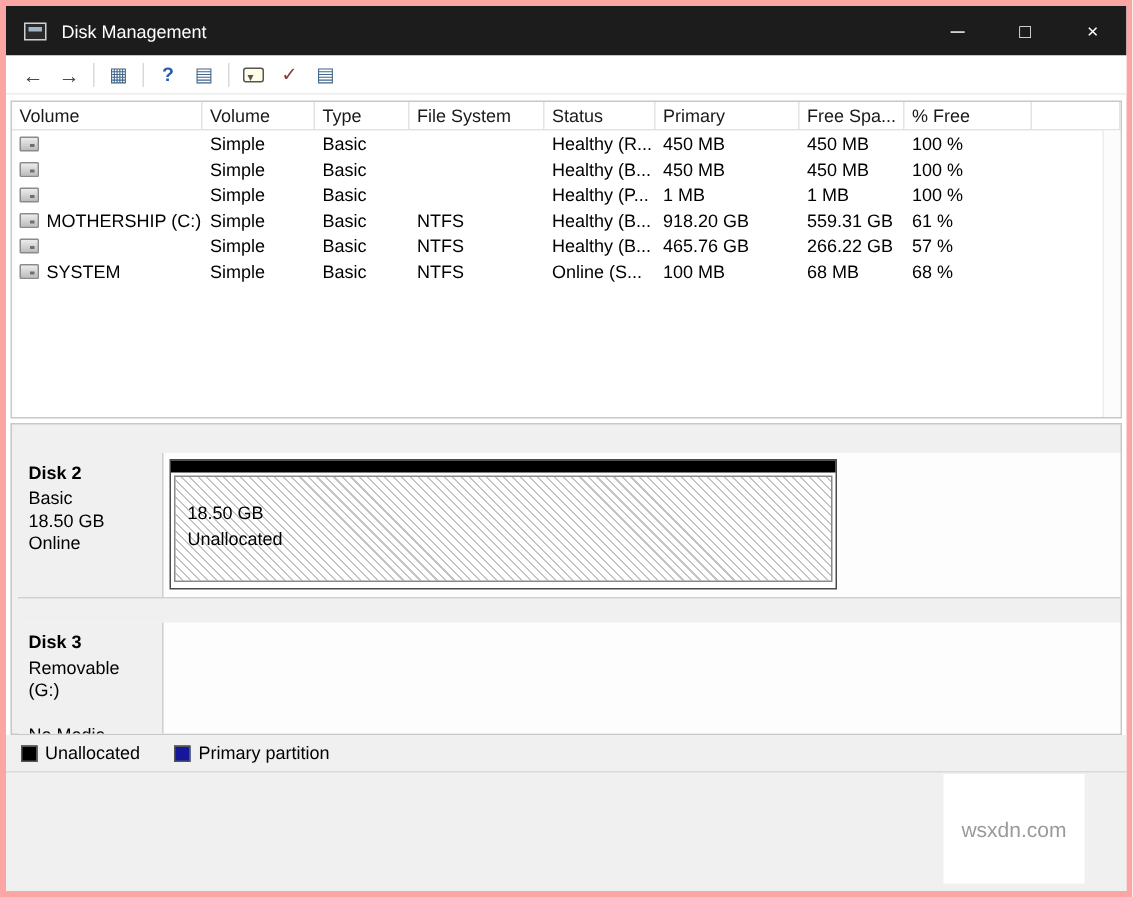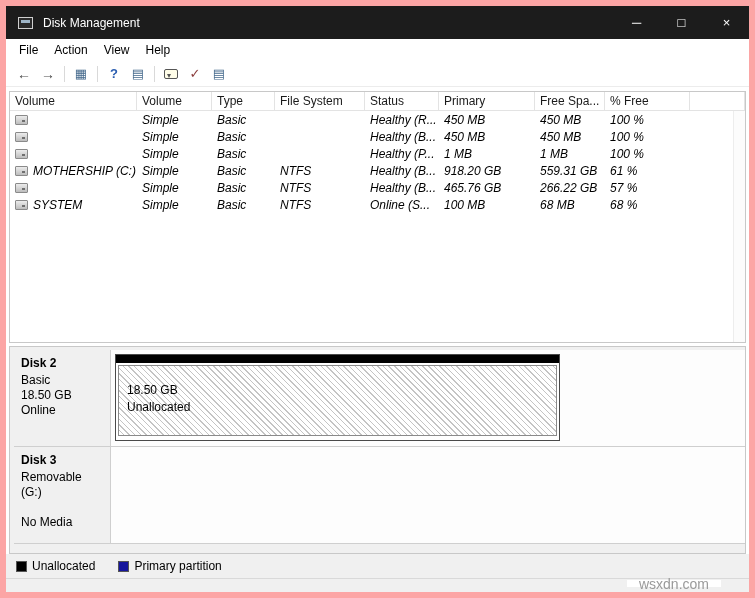--- a/index.html
+++ b/index.html
@@ -1,19 +1,19 @@
 <!DOCTYPE html>
 <html><head>
 <meta charset="utf-8">
 <style>
   * { box-sizing: border-box; margin: 0; padding: 0; }
   html,body { background:#fff; }
   .window{
     width:755px;height:598px;
-    border:6px solid #fca5a5;
+    border:4px solid #fca5a5;
     display:flex;flex-direction:column;
     font-family:"Liberation Sans",sans-serif;
     font-size:12px;color:#000;background:#fff;
     position:relative;overflow:hidden;
   }
 
   
   .titlebar{flex:0 0 33px;background:#1c1c1c;color:#fff;display:flex;align-items:center;}
   .title-icon{width:15px;height:12px;margin:0 10px 0 12px;border:1px solid #cfcfcf;background:#2a2a2a;position:relative;}
   .title-icon::after{content:"";position:absolute;left:2px;top:2px;right:2px;height:3px;background:#9fb6c8;}
@@ -30,34 +30,34 @@
   .tb{width:24px;height:22px;display:flex;align-items:center;justify-content:center;background:transparent;border:0;}
   .tb-glyph{font-size:14px;color:#4a4a4a;}
   .tb-glyph.grid{font-size:13px;color:#44698c;}
   .tb-glyph.help{color:#2a5db0;font-weight:bold;font-size:13px;}
   .tb-glyph.check{color:#8a3b3b;font-size:13px;}
   .tb-sep{width:1px;height:16px;background:#d9d9d9;margin:0 4px;}
   .bubble{width:14px;height:10px;border:1px solid #555;border-radius:2px;position:relative;background:#fffde8;}
   .bubble::after{content:"";position:absolute;left:2px;bottom:-4px;border:4px solid transparent;border-top-color:#555;border-left-width:2px;border-right-width:2px;}
 
   
-  .list{margin:4px 3px 0;height:252px;border:1px solid #c8c8c8;position:relative;overflow:hidden;background:#fff;}
+  .list{margin:4px 3px 0;height:212px;border:1px solid #c8c8c8;position:relative;overflow:hidden;background:#fff;}
   .lgrid{display:grid;grid-template-columns:127px 75px 63px 90px 74px 96px 70px 85px 1fr;}
   .lheader{height:19px;border-bottom:1px solid #e3e3e3;}
   .hcell{display:flex;align-items:center;height:100%;padding-left:5px;border-right:1px solid #e3e3e3;color:#1a1a1a;overflow:hidden;white-space:nowrap;}
-  .lrow{height:17px;align-items:center;font-style:italic;}
+  .lrow{height:17px;align-items:center;}
   .cell{padding-left:5px;overflow:hidden;white-space:nowrap;}
   .vol-cell{display:flex;align-items:center;gap:5px;padding-left:5px;}
   .vol-icon{flex:0 0 13px;width:13px;height:10px;background:linear-gradient(#ececec,#bdbdbd);border:1px solid #8a8a8a;border-radius:1px;position:relative;}
   .vol-icon::after{content:"";position:absolute;right:2px;bottom:2px;width:3px;height:2px;background:#6f6f6f;}
   .list-scroll{position:absolute;right:0;top:19px;bottom:0;width:12px;border-left:1px solid #ededed;background:#fcfcfc;}
 
   
   .graphic{margin:3px 3px 0;height:208px;border:1px solid #c8c8c8;background:#f0f0f0;overflow:hidden;padding:3px 0 0 4px;}
-  .disk-row{display:flex;height:97px;border-bottom:1px solid #cfcfcf;background:#fdfdfd;}
+  .disk-row{display:flex;height:97px;border-bottom:1px solid #cfcfcf;background:#fdfdfd;margin-top:16px;}
   .disk-label{flex:0 0 97px;background:#f0f0f0;border-right:1px solid #cfcfcf;padding:6px 7px;}
   .disk-name{font-weight:bold;margin-bottom:3px;}
   .disk-line{line-height:15px;min-height:15px;}
   .disk-area{flex:1;padding:4px 0 0 4px;}
   .partition{width:445px;height:87px;border:1px solid #4a4a4a;background:#fff;}
   .part-strip{height:8px;background:#000;}
   .hatch{margin:2px;height:71px;border:1px solid #8a8a8a;
     background:repeating-linear-gradient(45deg,#ffffff 0 3px,#c4c4c4 3px 4px);
     padding:16px 0 0 8px;}
   .hatch div{line-height:17px;}
@@ -79,26 +79,20 @@
   <div class="titlebar">
     <span class="title-icon"></span>
     <span class="title-text">Disk Management</span>
     <div class="win-controls">
       <div class="win-btn">─</div>
       <div class="win-btn">□</div>
       <div class="win-btn">×</div>
     </div>
   </div>
 
-  <div class="menubar">
-    <span class="menu-item">File</span>
-    <span class="menu-item">Action</span>
-    <span class="menu-item">View</span>
-    <span class="menu-item">Help</span>
-  </div>
 
   <div class="toolbar">
     <button class="tb">
         <span class="tb-glyph">←</span>
       </button>
     <button class="tb">
         <span class="tb-glyph">→</span>
       </button>
     <span class="tb-sep"></span>
     <button class="tb">

